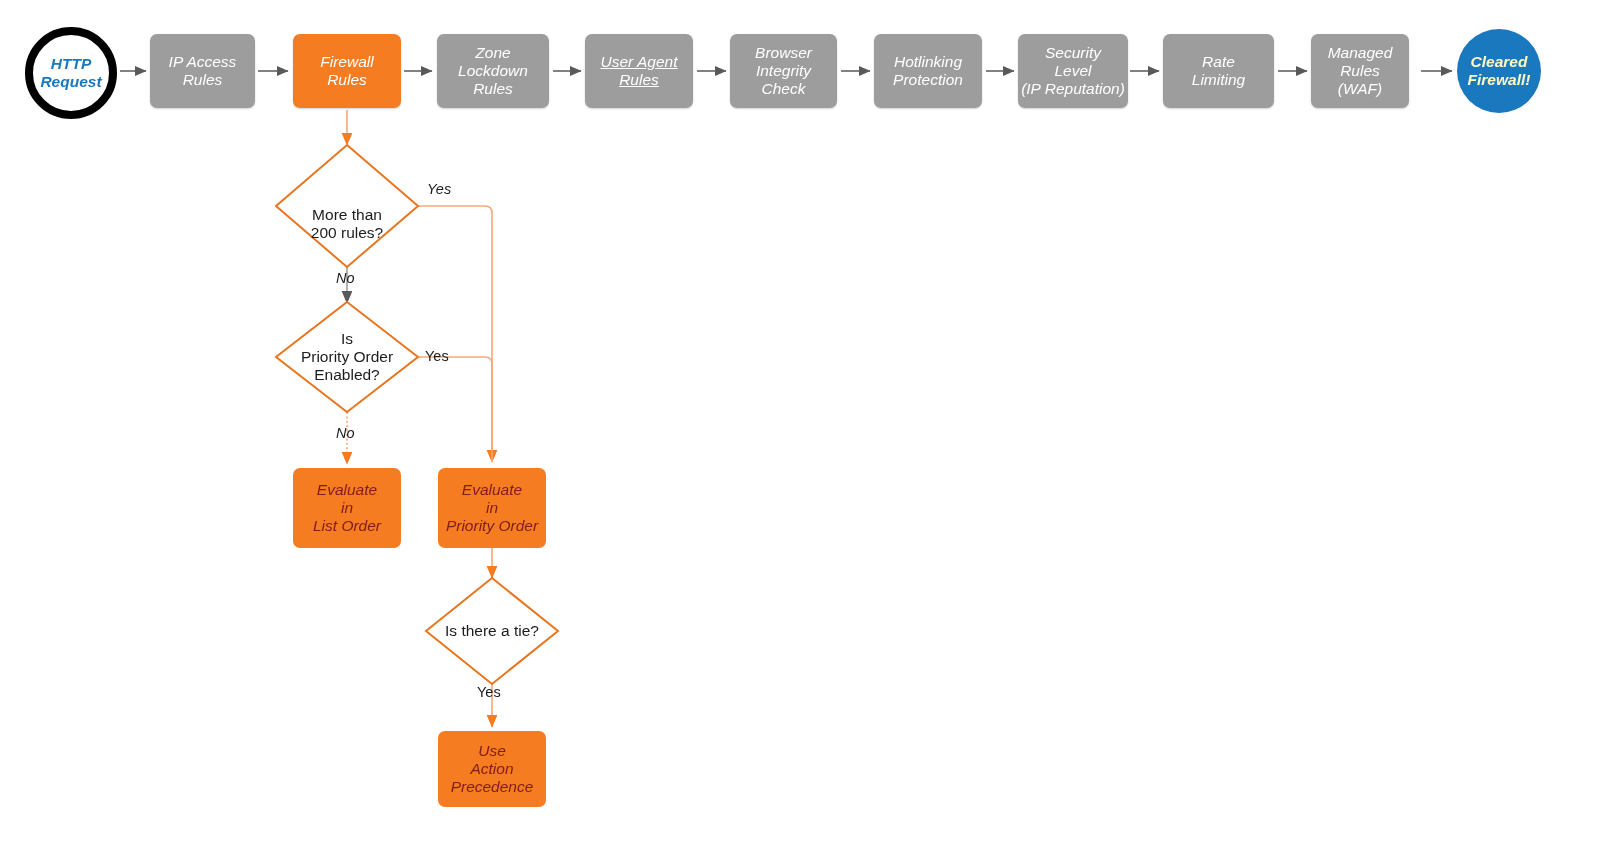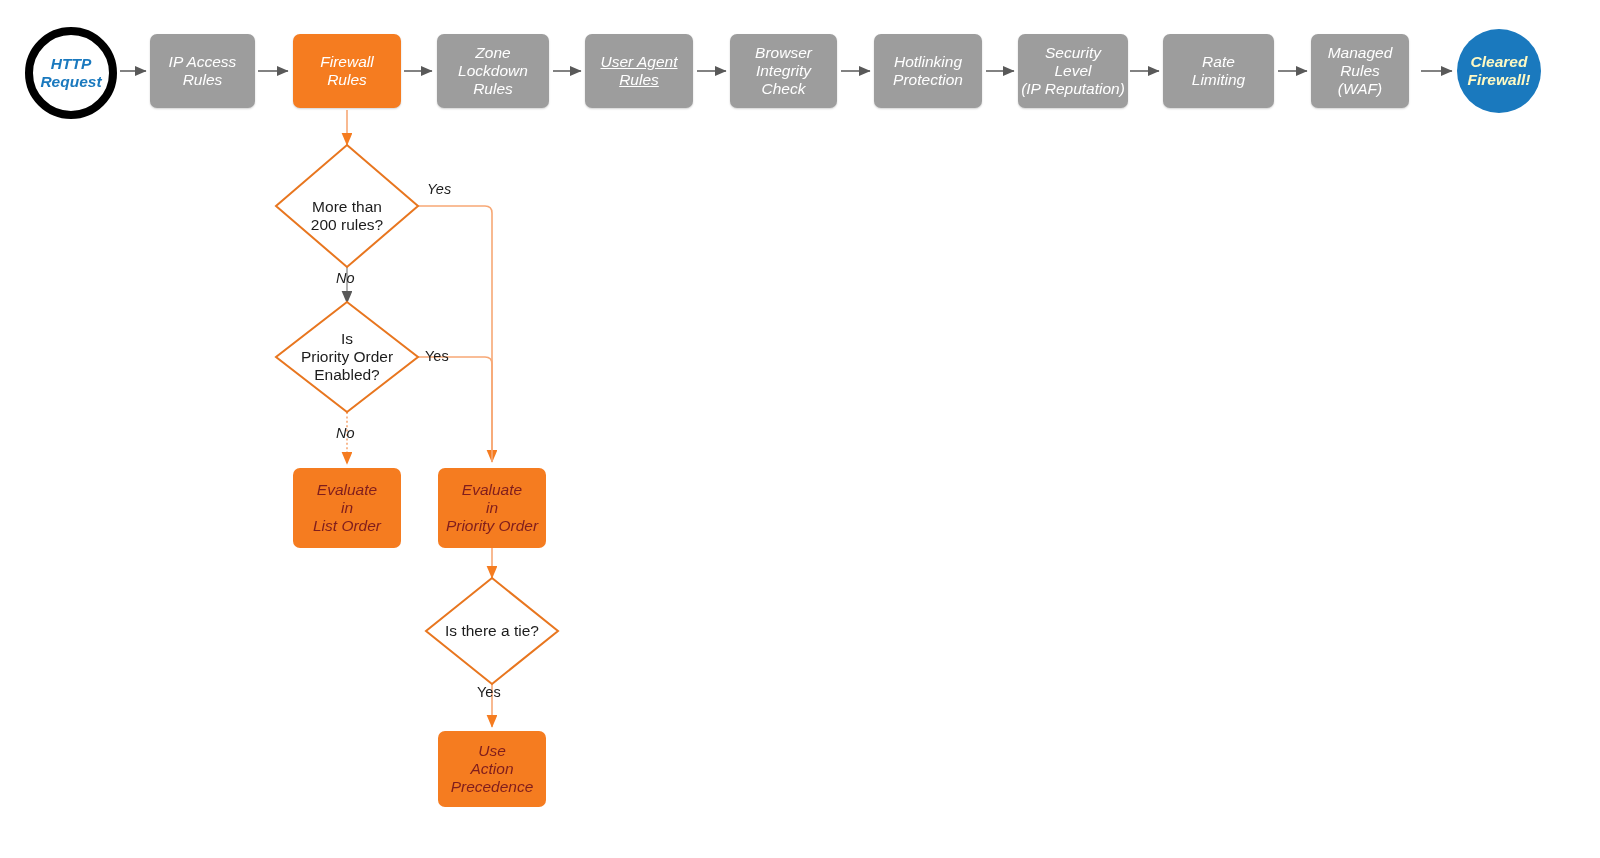--- a/index.html
+++ b/index.html
@@ -184,21 +184,21 @@
 <div class="node proc" style="left:1163px; top:34px; width:111px; height:74px;">Rate
 Limiting</div>
 
 <div class="node proc" style="left:1311px; top:34px; width:98px; height:74px;">Managed
 Rules
 (WAF)</div>
 
 <div class="node circle-end" style="left:1457px; top:29px; width:84px; height:84px;">Cleared
 Firewall!</div>
 
-<div class="diamond-label" style="left:277px; top:188px; width:140px; height:56px;">More than
+<div class="diamond-label" style="left:277px; top:196px; width:140px; height:56px;">More than
 200 rules?</div>
 
 <div class="diamond-label" style="left:272px; top:325px; width:150px; height:64px;">Is
 Priority Order
 Enabled?</div>
 
 <div class="diamond-label" style="left:422px; top:615px; width:140px; height:32px;">Is there a tie?</div>
 
 <div class="node result" style="left:293px; top:468px; width:108px; height:80px;">Evaluate
 in

